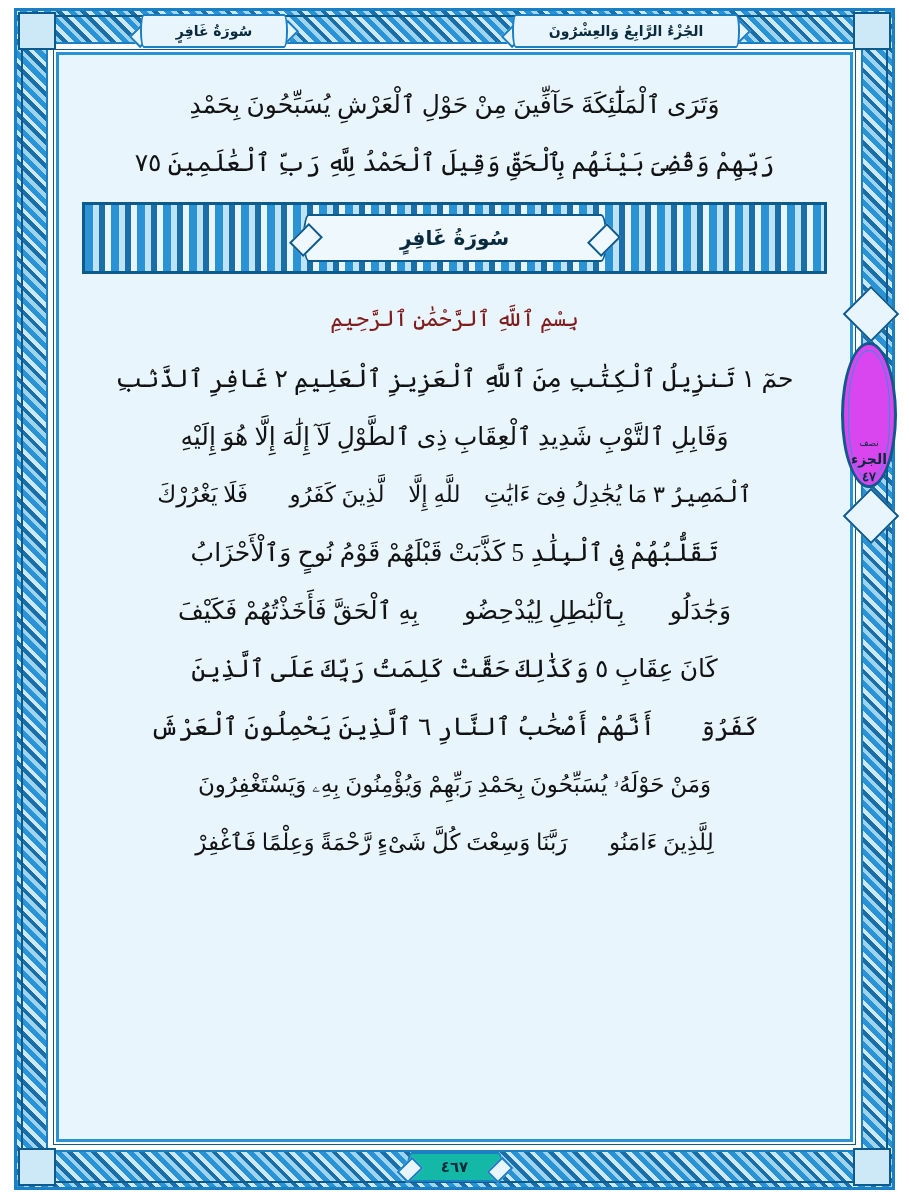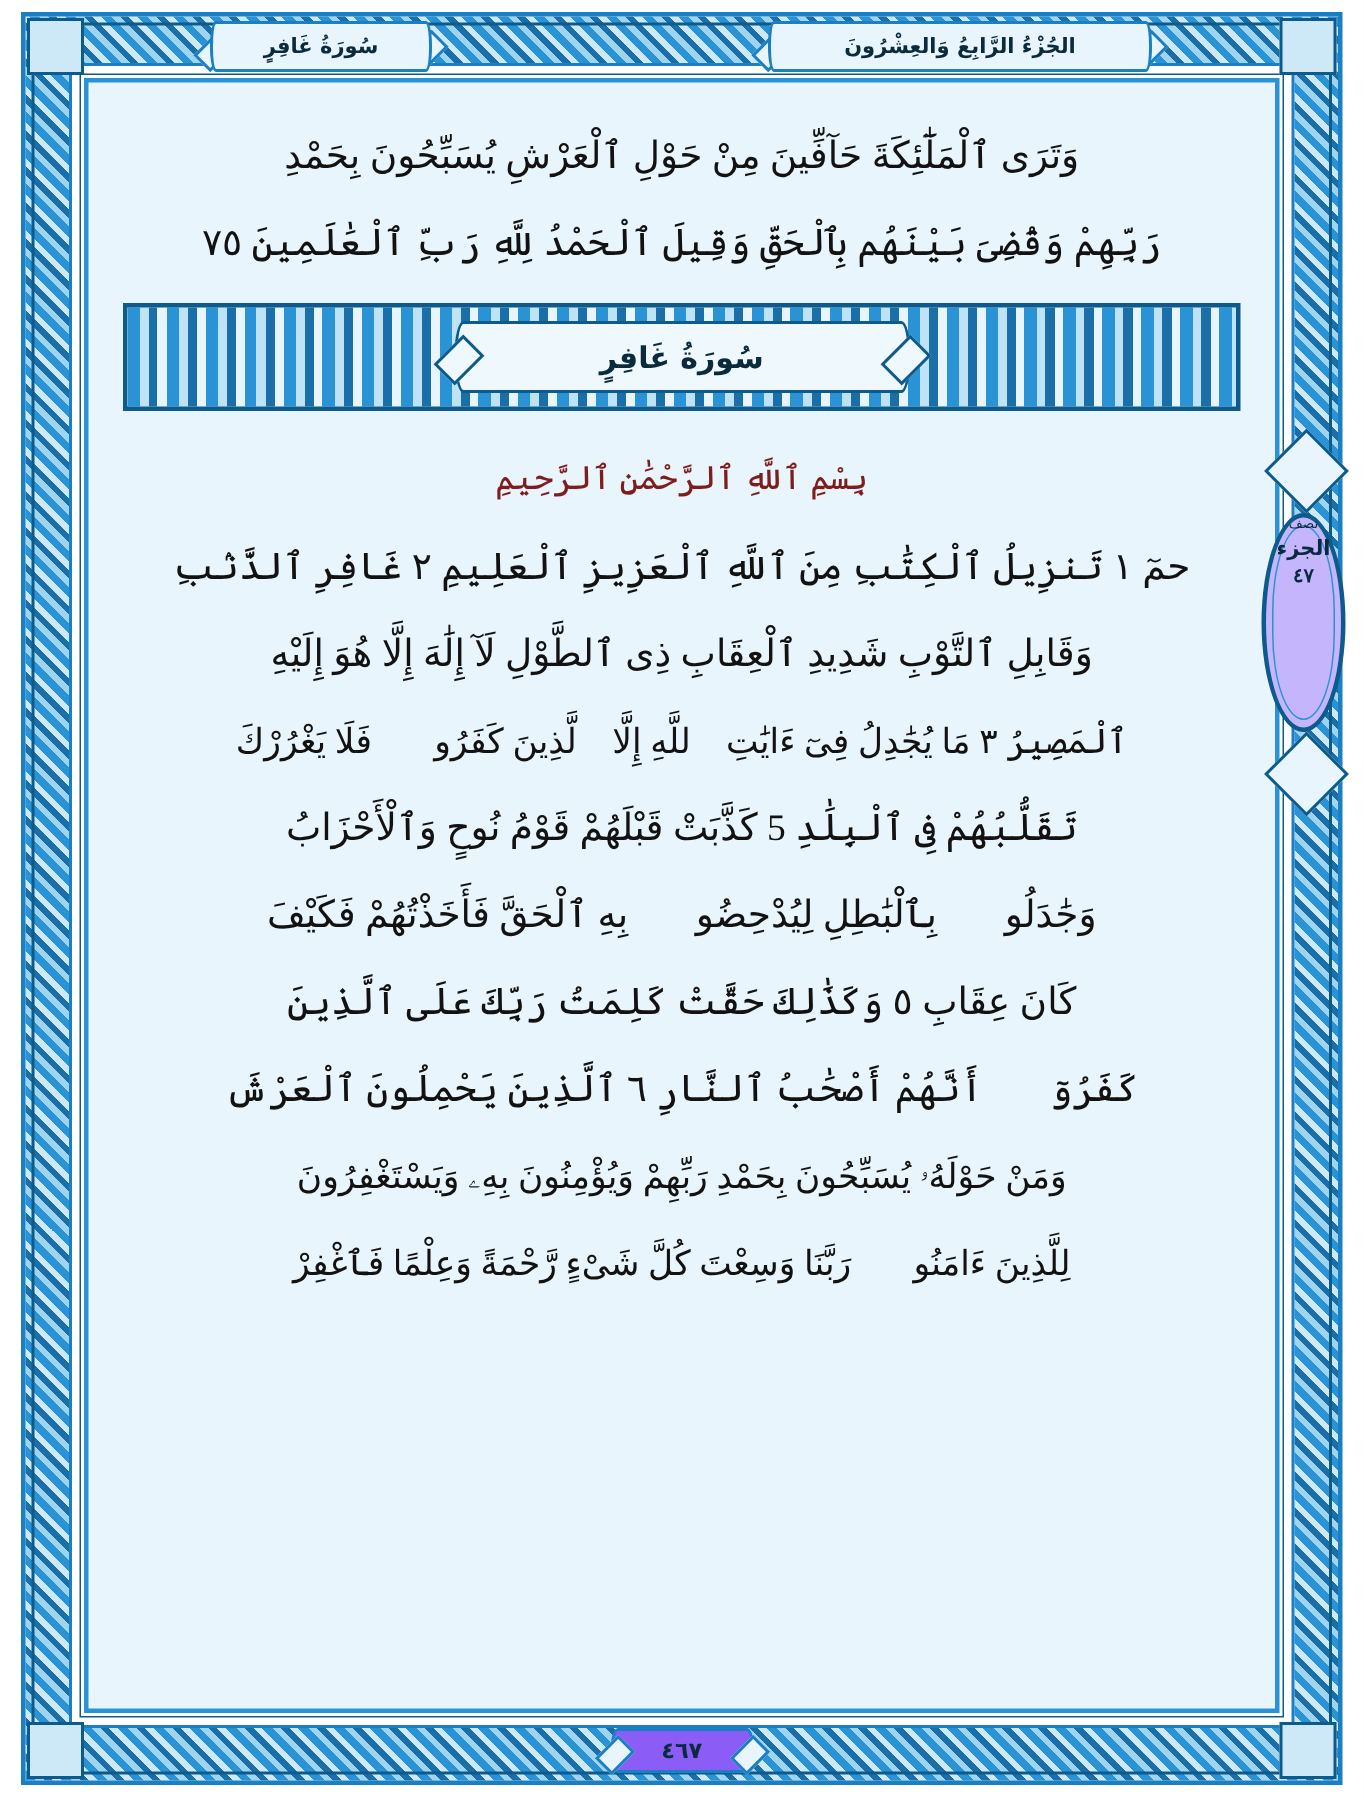--- a/index.html
+++ b/index.html
@@ -107,21 +107,21 @@
     width: 12px;
     height: 20px;
     background: #e8f5fc;
     border: 2px solid #1b7fc4;
     transform: rotate(45deg);
     z-index: -1;
   }
   .cartouche::before { left: -7px; }
   .cartouche::after { right: -7px; }
 
-  .cartouche-juz { left: 512px; width: 256px; }
+  .cartouche-juz { left: 512px; width: 228px; }
   .cartouche-sura { left: 140px; width: 148px; }
 
   .cartouche span {
     font-family: "DejaVu Sans", sans-serif;
     font-size: 14px;
     font-weight: bold;
     color: #0a2b3d;
     white-space: nowrap;
   }
 
@@ -229,25 +229,25 @@
   .medallion .diamond.top { top: 4px; }
   .medallion .diamond.bottom { bottom: 4px; }
   .medallion .oval {
     position: absolute;
     left: 2px;
     top: 52px;
     width: 56px;
     height: 146px;
     border: 3px solid #0d5a8c;
     border-radius: 28px / 73px;
-    background: #c4b5fd;
+    background: #d946ef;
     display: flex;
     flex-direction: column;
     align-items: center;
-    justify-content: flex-start;
+    justify-content: flex-end;
     box-sizing: border-box;
   }
   .medallion .oval::before {
     content: "";
     position: absolute;
     left: 4px; top: 5px; right: 4px; bottom: 5px;
     border: 1px solid #2a93d6;
     border-radius: 24px / 66px;
   }
   .medallion .oval .lbl {
@@ -278,21 +278,21 @@
   }
 
   
   .page-num {
     position: absolute;
     left: 50%;
     transform: translateX(-50%);
     bottom: 18px;
     width: 96px;
     height: 30px;
-    background: #8b5cf6;
+    background: #14b8a6;
     border: 2px solid #1b7fc4;
     border-radius: 5px / 15px;
     display: flex;
     align-items: center;
     justify-content: center;
     z-index: 8;
     box-sizing: border-box;
   }
   .page-num::before,
   .page-num::after {

